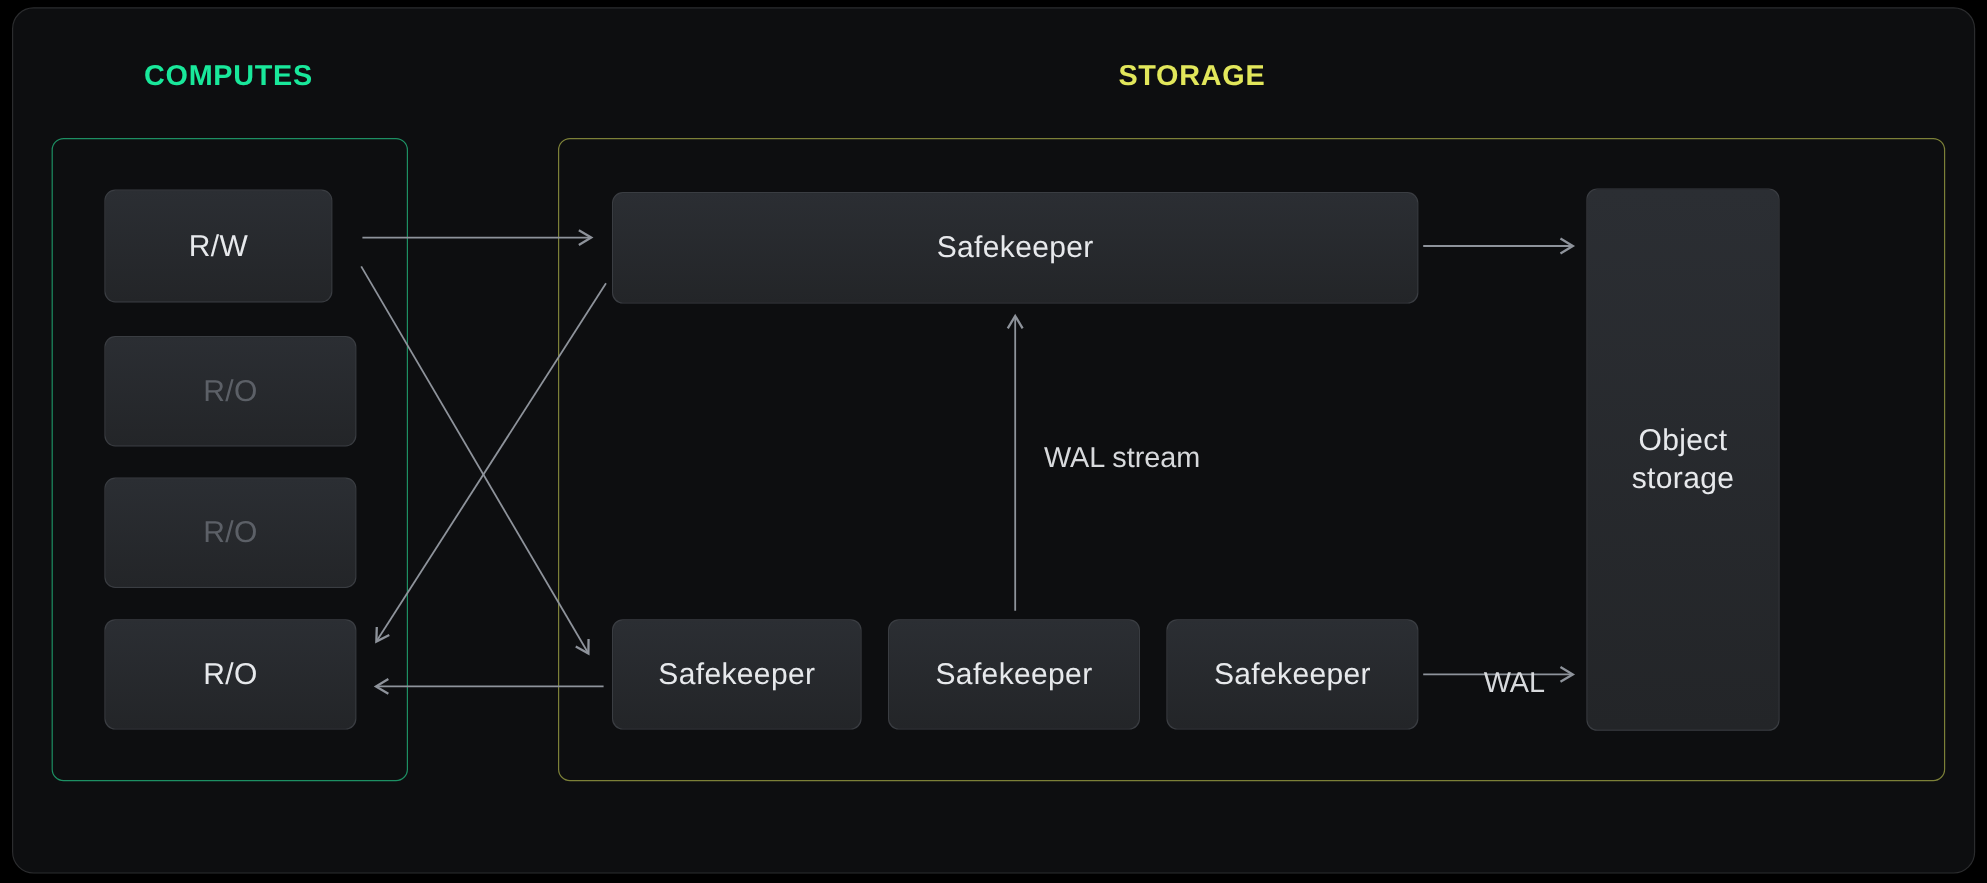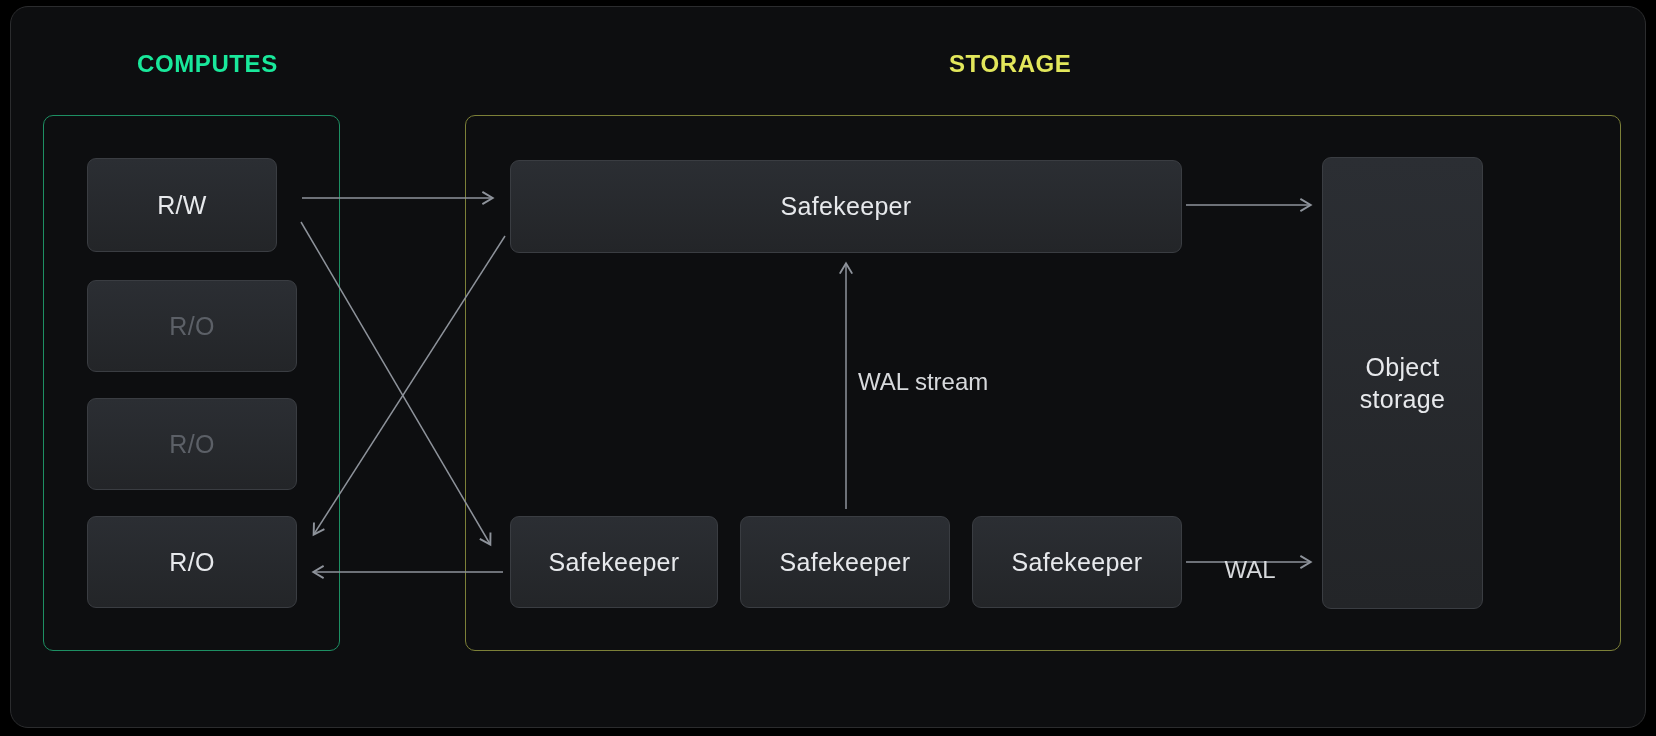--- a/index.html
+++ b/index.html
@@ -16,21 +16,20 @@
     width: 1636px; height: 722px;
     background: #0d0e10;
     border: 1px solid #2b2c2e;
     border-radius: 18px;
   }
   .section-label {
     position: absolute;
     font-size: 24px;
     font-weight: 700;
     letter-spacing: 0.6px;
-    margin-left: 17px;
   }
   .label-computes { left: 120px; top: 50px; color: #19e89b; }
   .label-storage  { left: 932px; top: 50px; color: #e2e75b; }
 
   .group {
     position: absolute;
     border-radius: 10px;
     background: transparent;
   }
   .group-computes {
@@ -80,20 +79,21 @@
     left: 0; top: 0;
     width: 1656px; height: 736px;
     pointer-events: none;
   }
 
   .edge-label {
     position: absolute;
     color: #d7d9dc;
     font-size: 24px;
     font-weight: 400;
+    margin-left: 12px;
   }
   .lbl-wal-stream { left: 858px; top: 368px; }
   .lbl-wal { left: 1218px; top: 556px; width: 64px; text-align: center; }
 </style>
 </head>
 <body>
 
 <div class="panel">
 
   

